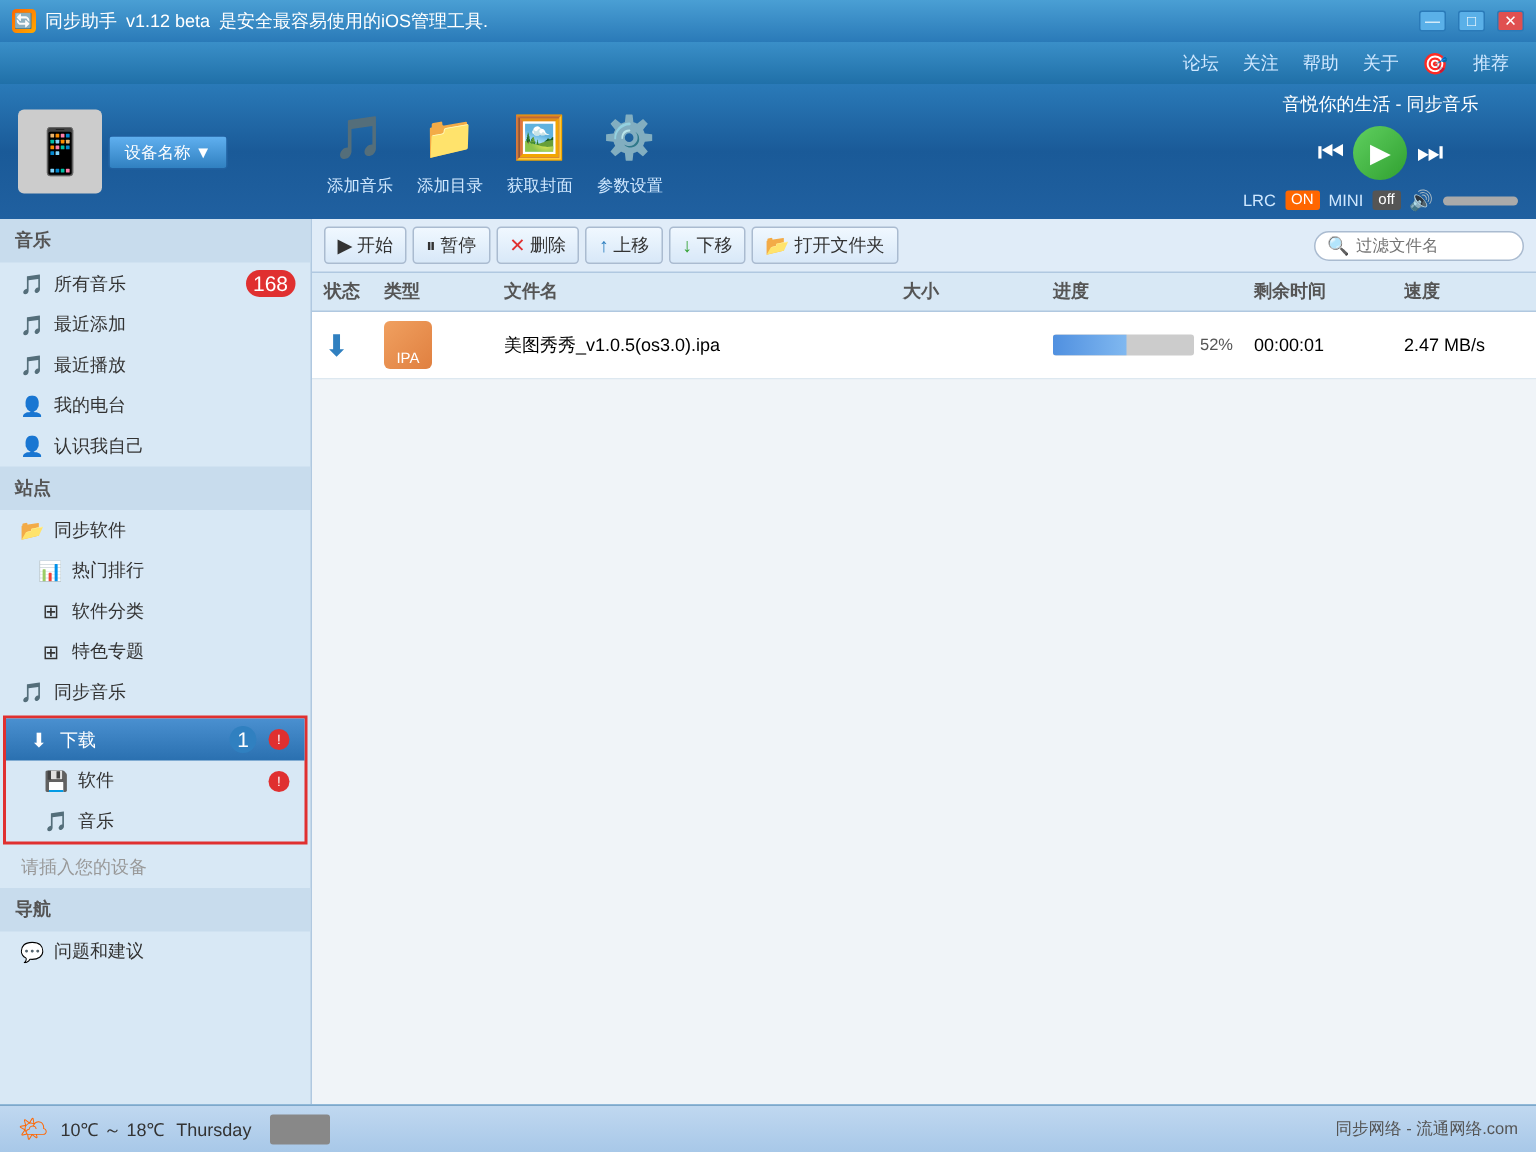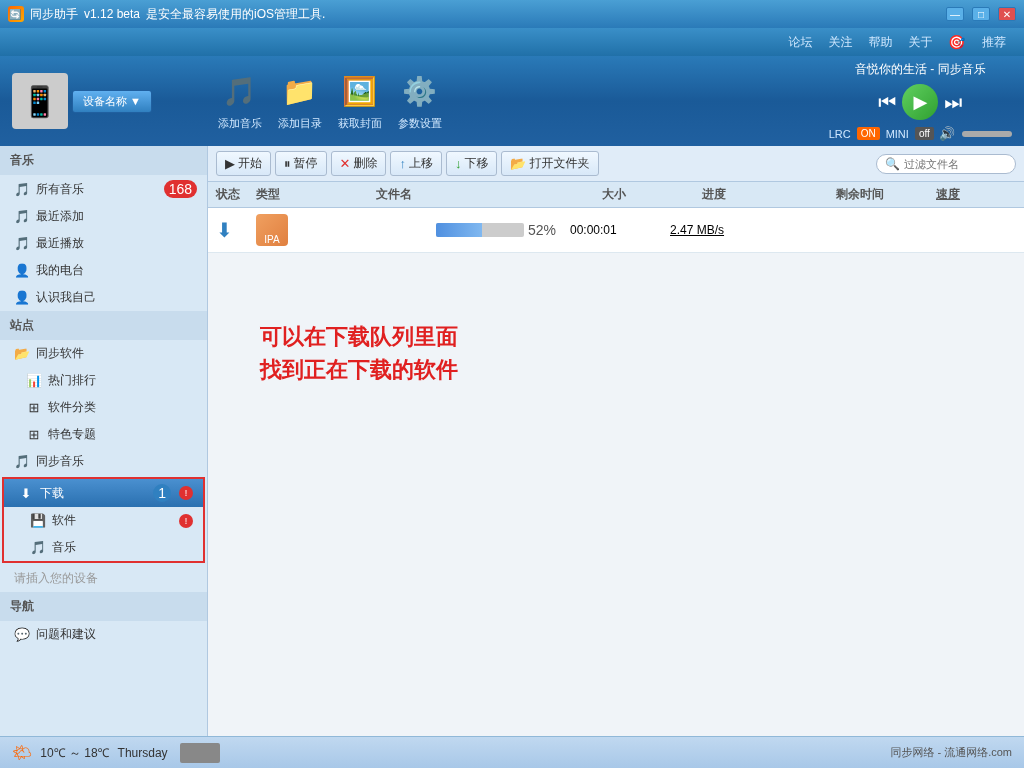--- a/index.html
+++ b/index.html
@@ -209,25 +209,25 @@
     .table-header {
       display: flex;
       align-items: center;
       padding: 4px 8px;
       background: #d8e8f5;
       border-bottom: 1px solid #b0c8e0;
       font-size: 12px; color: #555; font-weight: bold;
     }
     .col-status { width: 40px; }
     .col-type { width: 80px; }
-    .col-name { flex: 1; margin-left: 40px; }
+    .col-name { flex: 1; }
     .col-size { width: 100px; }
     .col-progress { width: 120px; }
     .col-remain { width: 100px; margin-left: 14px; }
-    .col-speed { width: 80px; text-decoration: underline; }
+    .col-speed { width: 80px; }
 
     
     .table-body { flex: 1; overflow-y: auto; }
     .table-row {
       display: flex;
       align-items: center;
       padding: 6px 8px;
       border-bottom: 1px solid #dde8f0;
       background: #fff;
     }
@@ -242,21 +242,21 @@
       width: 100px; height: 14px;
       background: #ccc;
       border-radius: 2px;
       overflow: hidden;
     }
     .progress-bar {
       height: 100%;
       background: linear-gradient(to right, #5090e0, #80b8f0);
     }
     .progress-text {
-      font-size: 14px; color: #555; margin-left: 4px;
+      font-size: 11px; color: #555; margin-left: 4px;
     }
     .download-arrow {
       color: #3080c0;
       font-size: 20px;
     }
 
     
     .annotation-text {
       position: absolute;
       top: 320px;
@@ -502,36 +502,33 @@
       <div class="table-body">
         <div class="table-row">
           <div class="col-status">
             <span class="download-arrow">⬇</span>
           </div>
           <div class="col-type">
             <div class="file-icon">
               <span style="font-size:10px;margin-top:19px;">IPA</span>
             </div>
           </div>
+          <div class="col-name">美图秀秀_v1.0.5(os3.0).ipa</div>
           <div class="col-size"></div>
           <div class="col-progress" style="display:flex; align-items:center;">
             <div class="progress-bar-container">
               <div class="progress-bar" style="width:52%;"></div>
             </div>
             <span class="progress-text">52%</span>
           </div>
           <div class="col-remain">00:00:01</div>
           <div class="col-speed">2.47 MB/s</div>
         </div>
       </div>
 
-      <div class="annotation-text">
-        <div>可以在下载队列里面</div>
-        <div>找到正在下载的软件</div>
-      </div>
 
     </div>
   </div>
 
   <div class="status-bar">
     <span class="status-icon">🌤</span>
     <span class="status-text">10℃ ～ 18℃</span>
     <span class="status-text">Thursday</span>
     <div style="width:40px;height:20px;background:#888;border-radius:2px;margin-left:4px;"></div>
     <div class="status-right">

